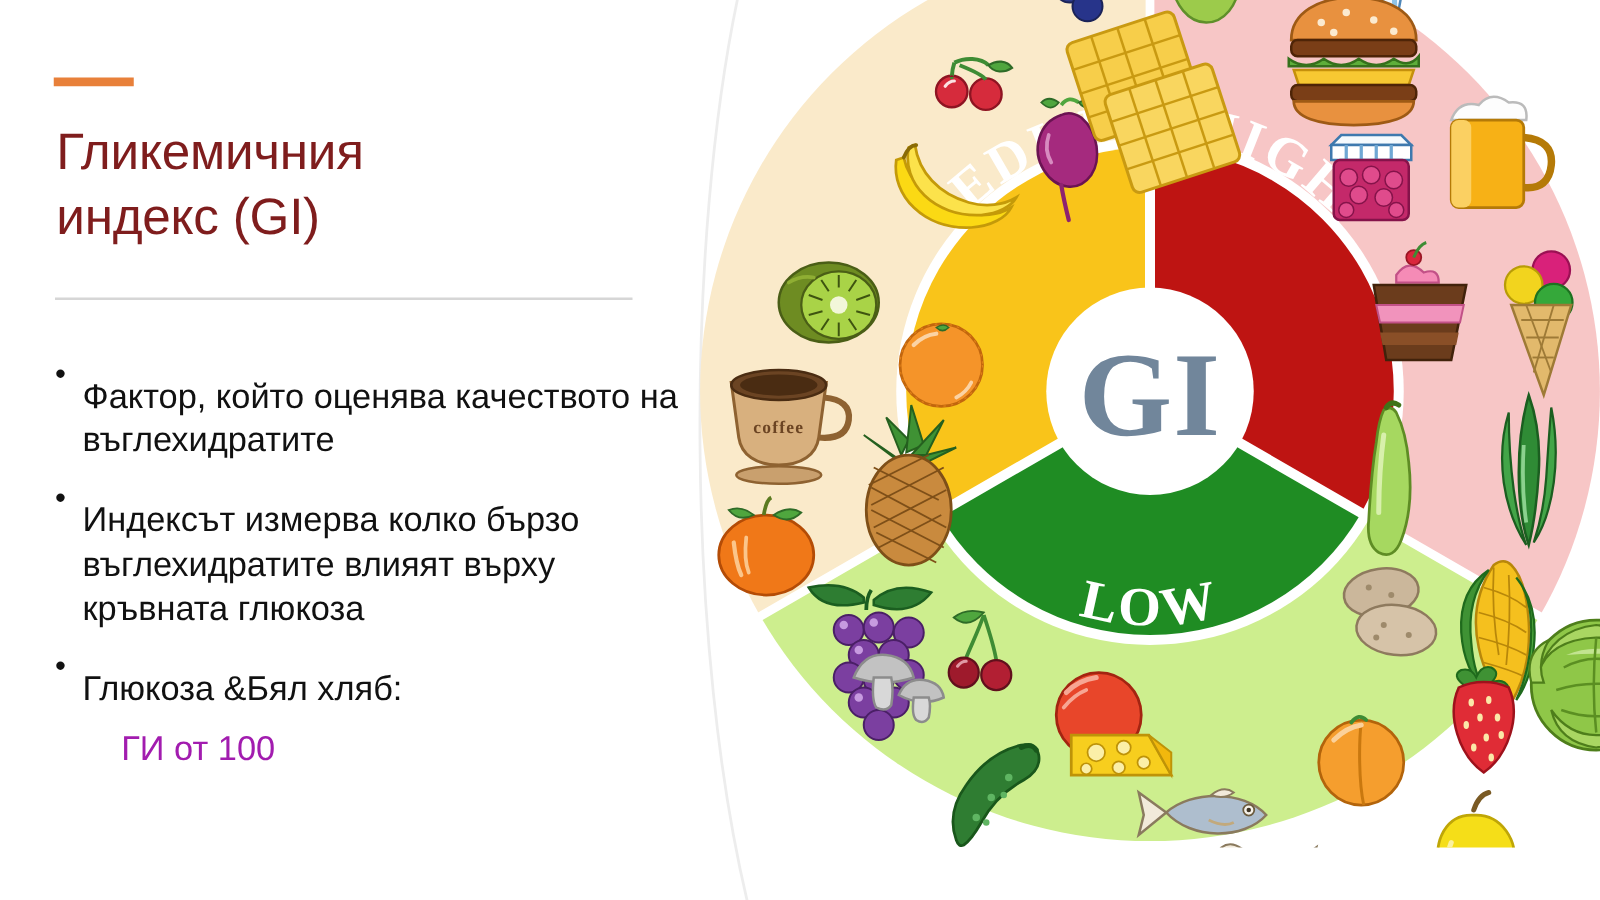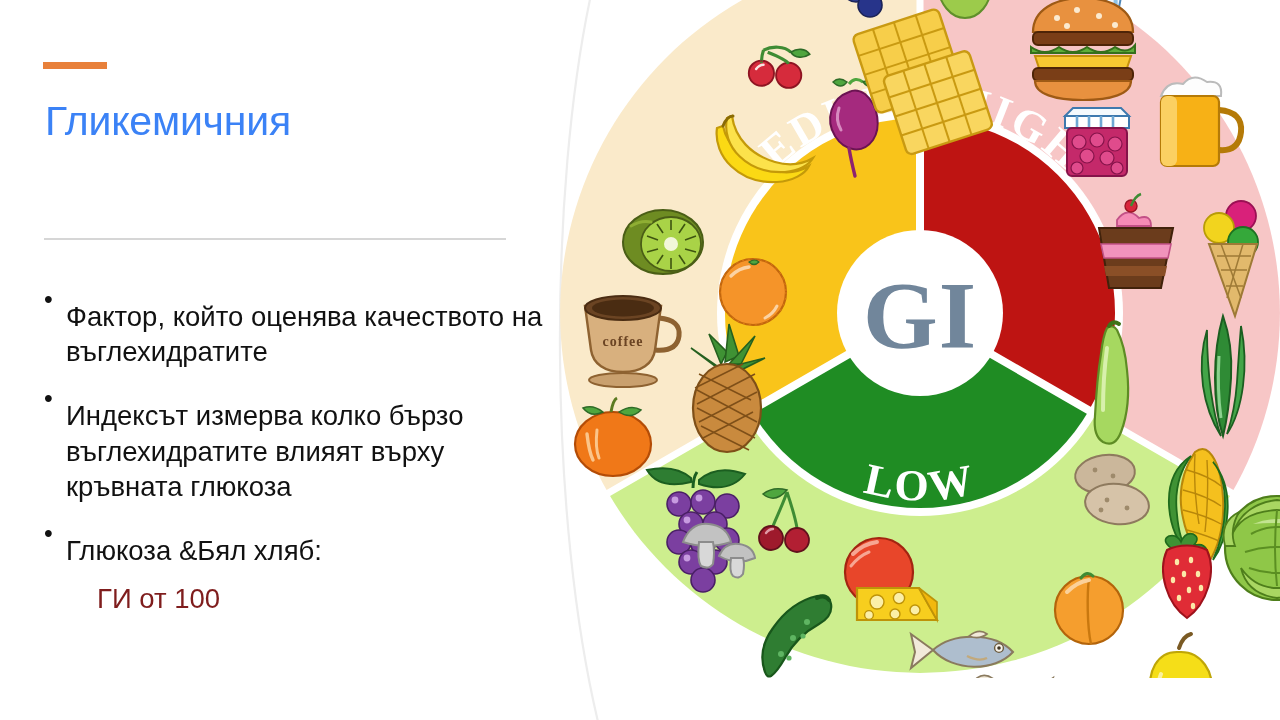--- a/index.html
+++ b/index.html
@@ -40,21 +40,21 @@
     height: 7px;
     background: #E8803A;
   }
   .title {
     position: absolute;
     left: 45px;
     top: 95px;
     width: 470px;
     font-size: 41px;
     line-height: 1.27;
-    color: #3b82f6;
+    color: #7f1d1d;
     font-weight: 400;
     letter-spacing: -0.2px;
   }
   .title-divider {
     position: absolute;
     left: 44px;
     top: 238px;
     width: 462px;
     height: 2px;
     background: #D6D6D6;
@@ -83,21 +83,21 @@
   }
   .bullet-text {
     flex: 1 1 auto;
     margin-top: 16px;
   }
   .sub-line {
     font-size: 27.5px;
     line-height: 1.28;
     padding-left: 53px;
     margin-top: 8px;
-    color: #7f1d1d;
+    color: #a21caf;
   }
 
   
   .wheel-wrap {
     position: absolute;
     left: 555px;
     top: -52px;
     width: 730px;
     height: 730px;
   }
@@ -124,20 +124,21 @@
 <div id="slide">
 
   <svg class="deco-arc" viewBox="0 0 1280 720">
     <path d="M 592 -10 C 548 190, 548 520, 600 730" fill="none" stroke="#EDEDED" stroke-width="2.2"></path>
   </svg>
 
   <div class="accent-bar"></div>
 
   <div class="title">
     <div>Гликемичния</div>
+    <div>индекс (GI)</div>
   </div>
 
   <div class="title-divider"></div>
 
   <div class="bullets">
     <div class="bullet-row">
       <span class="bullet-dot">•</span>
       <span class="bullet-text">Фактор, който оценява качеството на въглехидратите</span>
     </div>
     <div class="bullet-row">

